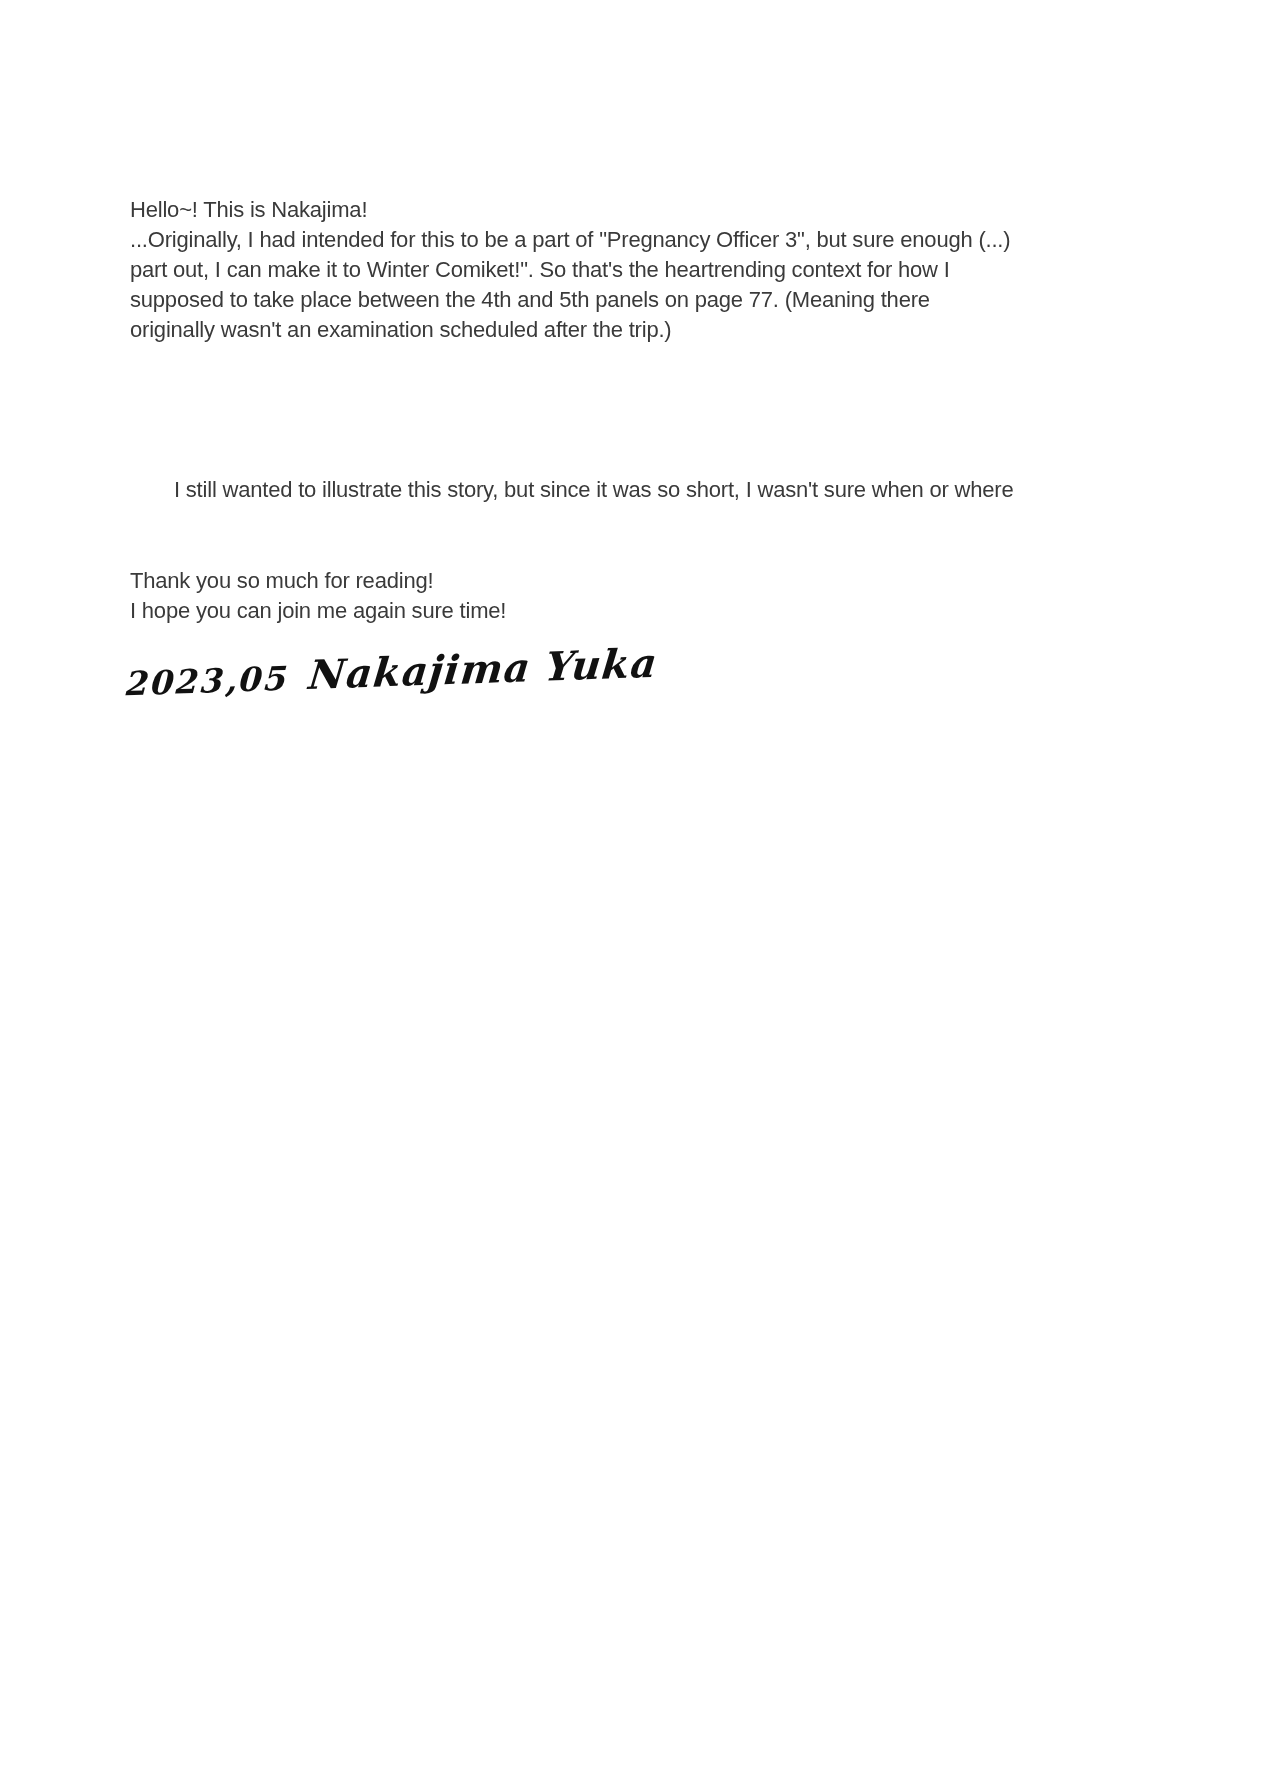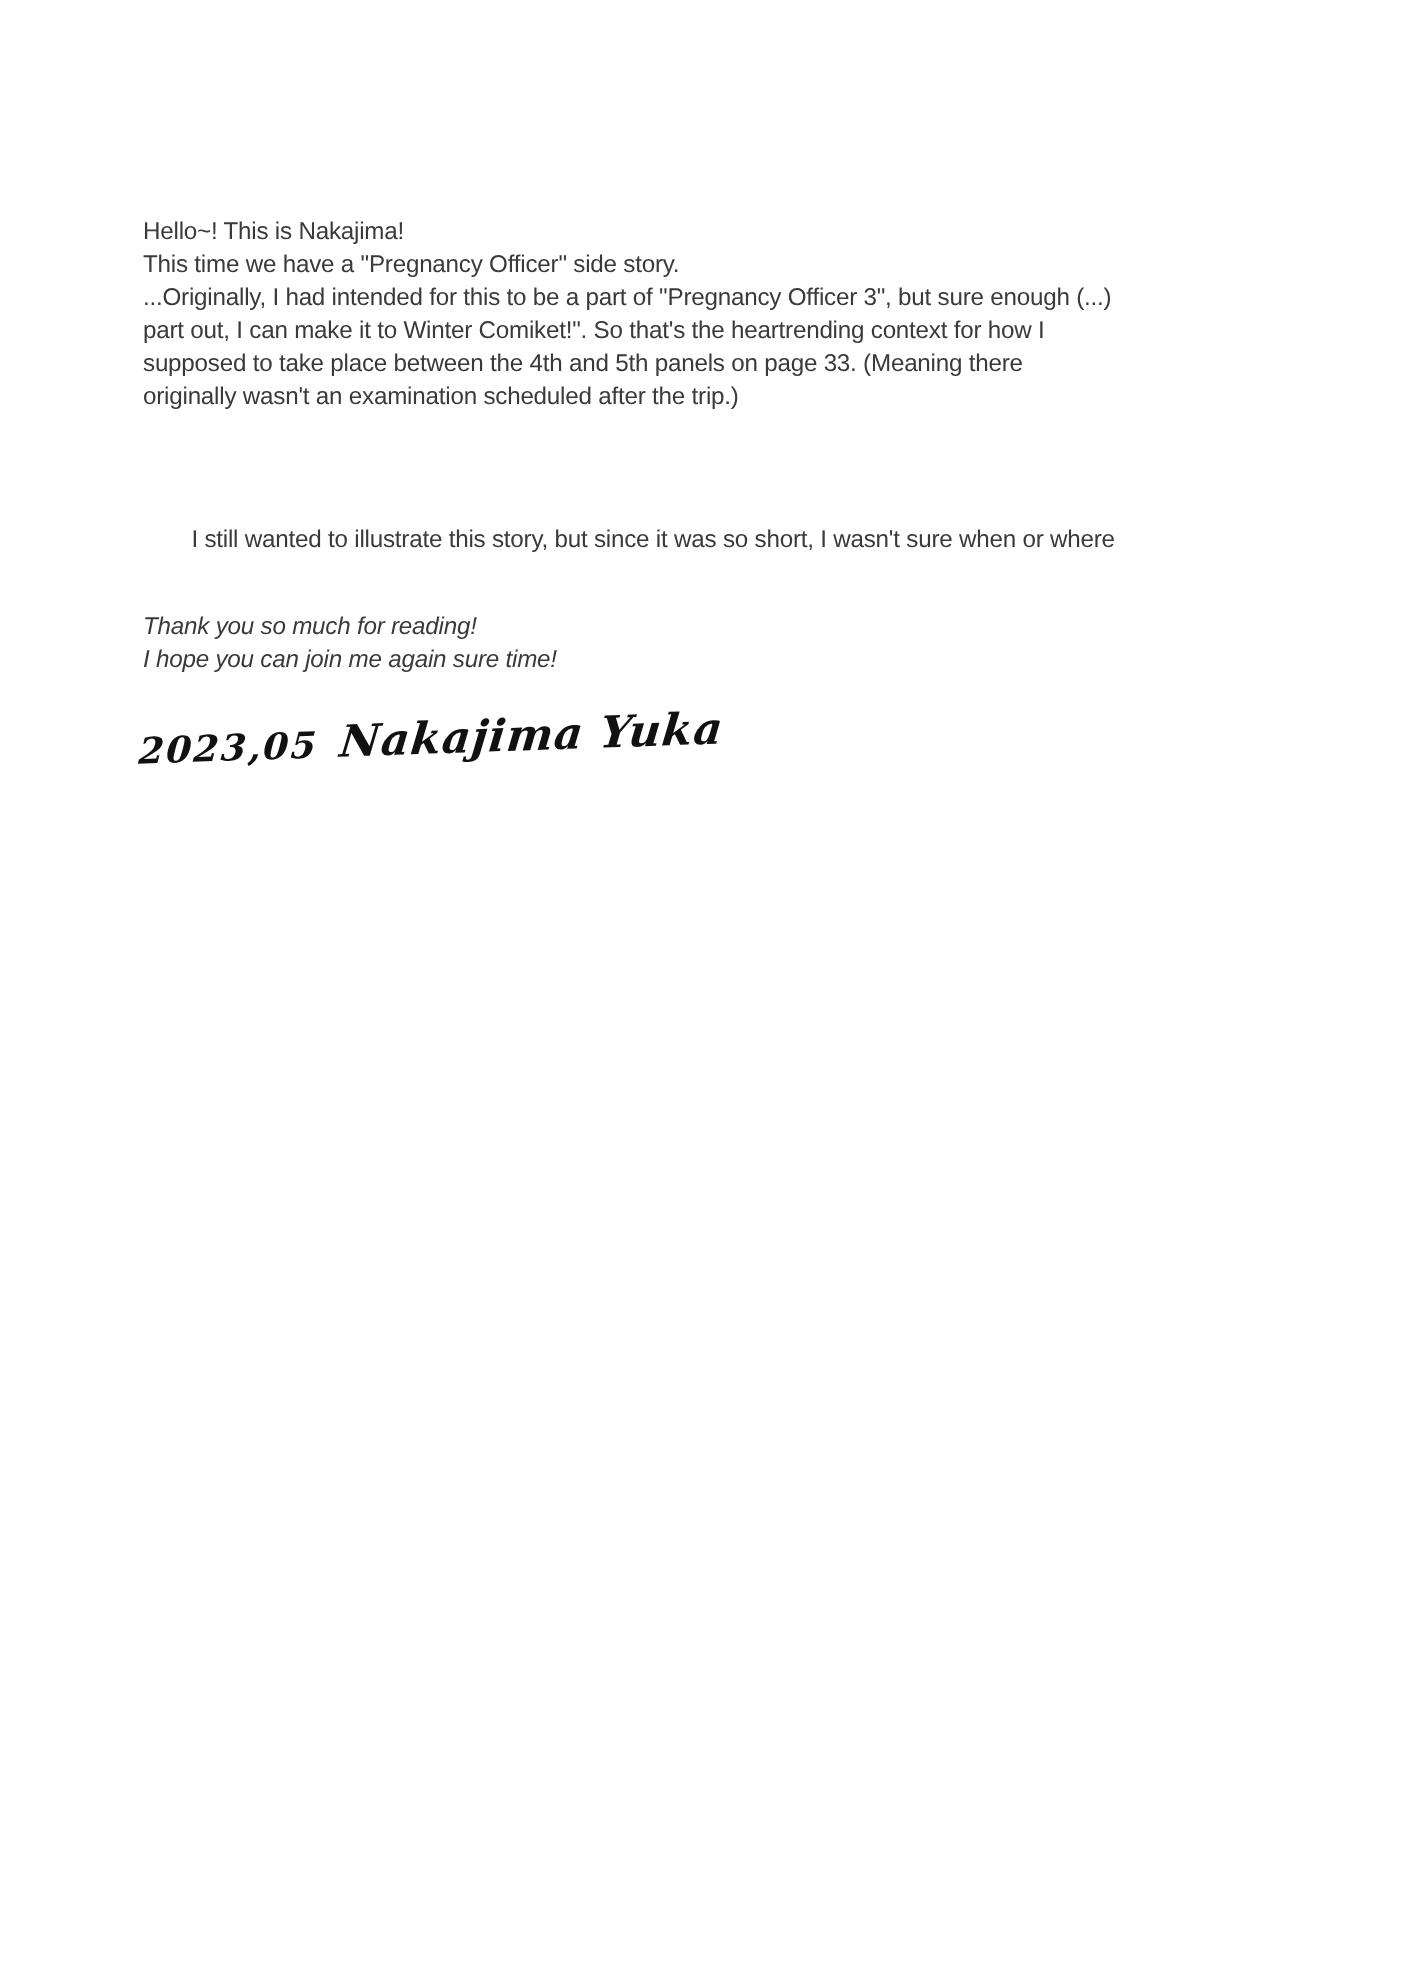--- a/index.html
+++ b/index.html
@@ -19,21 +19,21 @@
     position: absolute;
     left: 130px;
     color: #3a3a3a;
     font-size: 22px;
     line-height: 30px;
     letter-spacing: -0.2px;
     white-space: nowrap;
   }
   .para-1 { top: 195px; }
   .para-2 { top: 475px; margin-left: 44px; }
-  .para-3 { top: 554px; font-style: italic; }
+  .para-3 { top: 566px; }
   .line {
     height: 30px;
   }
   .signature {
     position: absolute;
     left: 126px;
     top: 648px;
     transform: rotate(-2deg);
     color: #111111;
     white-space: nowrap;
@@ -68,24 +68,23 @@
     letter-spacing: 0.5px;
   }
 </style>
 </head>
 <body>
 
 <div class="page">
 
   <div class="afterword-block para-1">
     <div class="line">Hello~! This is Nakajima!</div>
-    <div class="line">This time we have a "Pregnancy Officer" side story.</div>
     <div class="line">...Originally, I had intended for this to be a part of "Pregnancy Officer 3", but sure enough (...)</div>
     <div class="line">part out, I can make it to Winter Comiket!". So that's the heartrending context for how I</div>
-    <div class="line">supposed to take place between the 4th and 5th panels on page 33. (Meaning there</div>
+    <div class="line">supposed to take place between the 4th and 5th panels on page 77. (Meaning there</div>
     <div class="line">originally wasn't an examination scheduled after the trip.)</div>
   </div>
 
   <div class="afterword-block para-2">
     <div class="line">I still wanted to illustrate this story, but since it was so short, I wasn't sure when or where</div>
   </div>
 
   <div class="afterword-block para-3">
     <div class="line">Thank you so much for reading!</div>
     <div class="line">I hope you can join me again sure time!</div>

